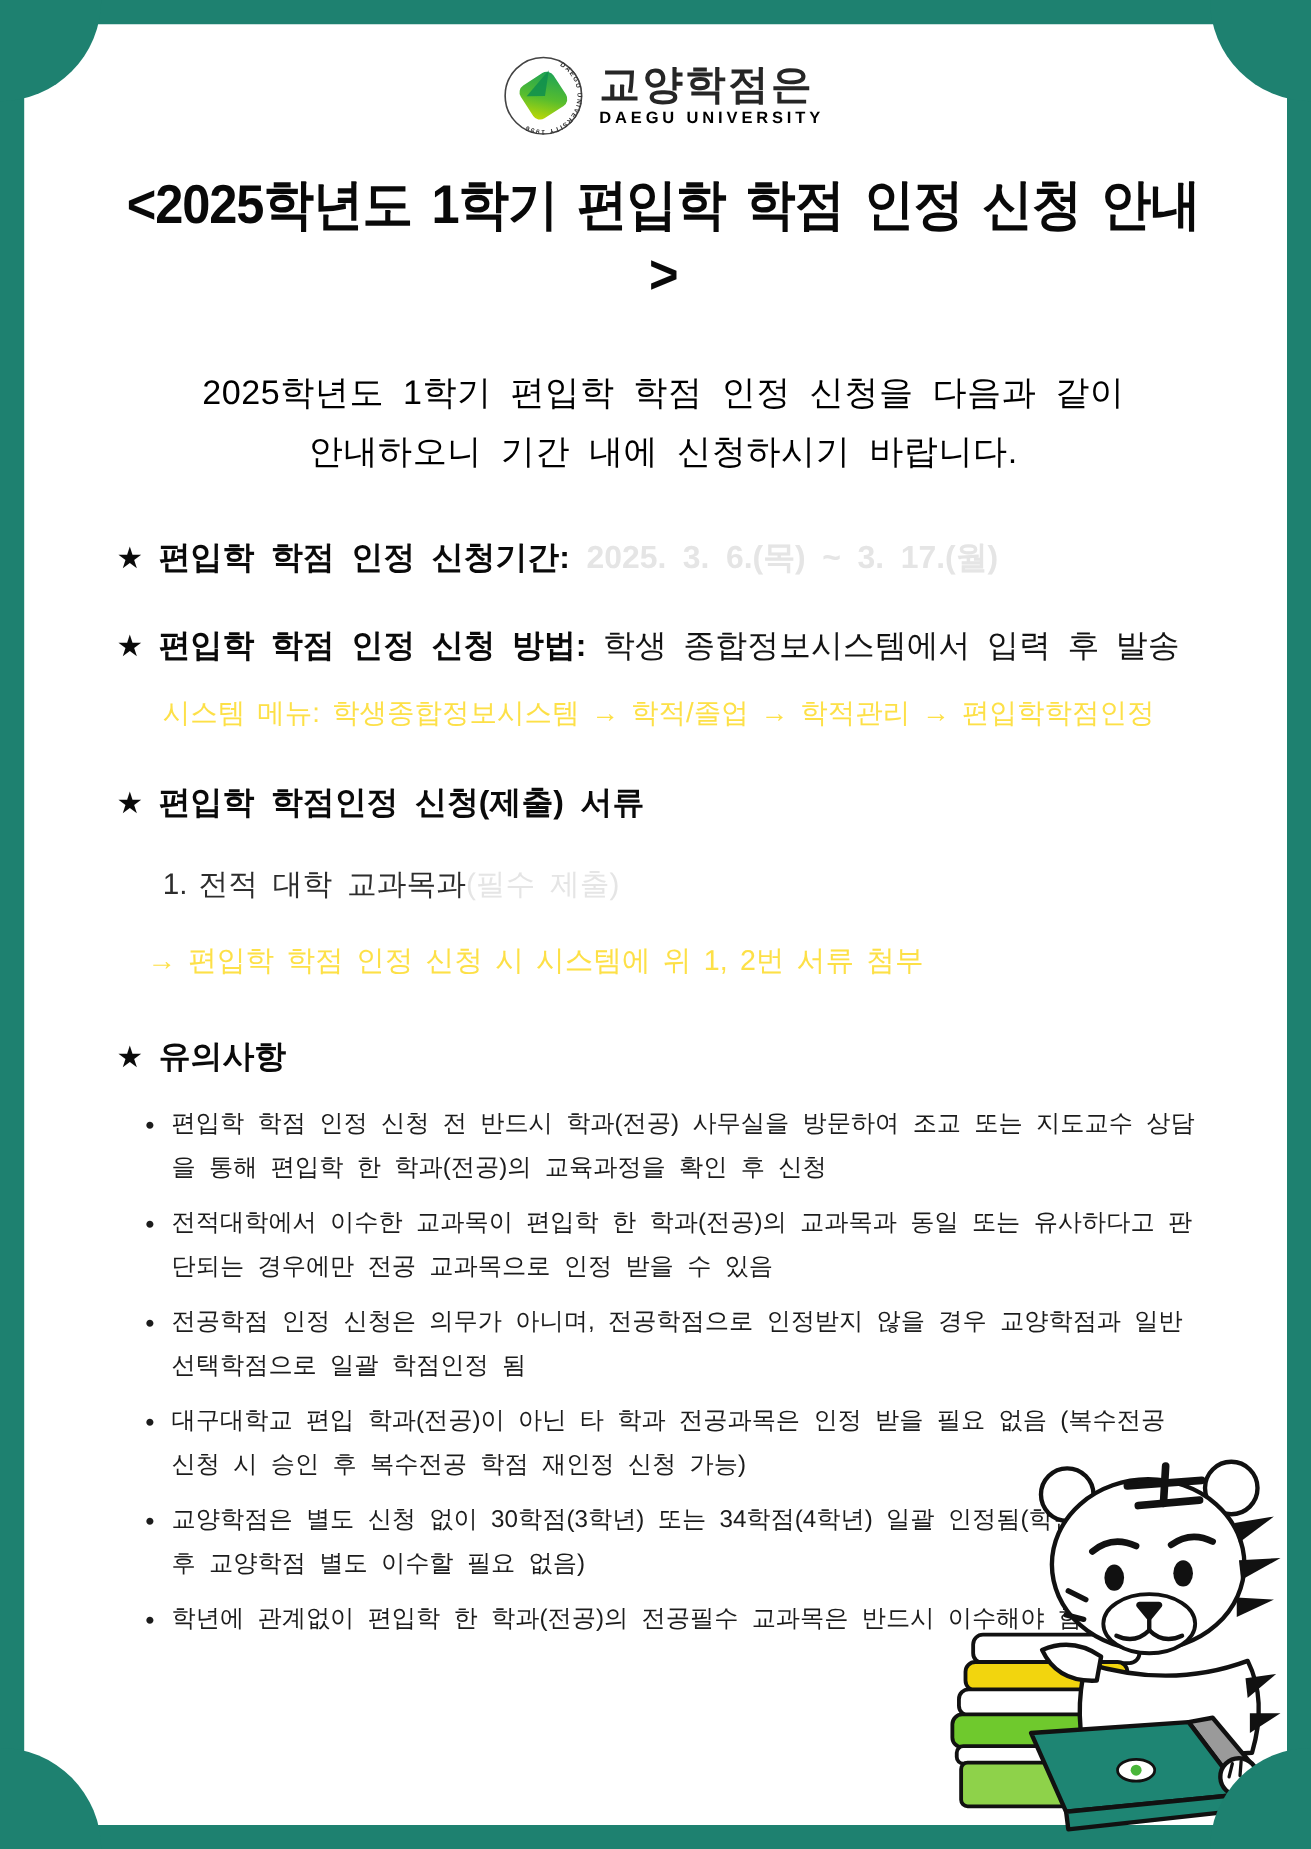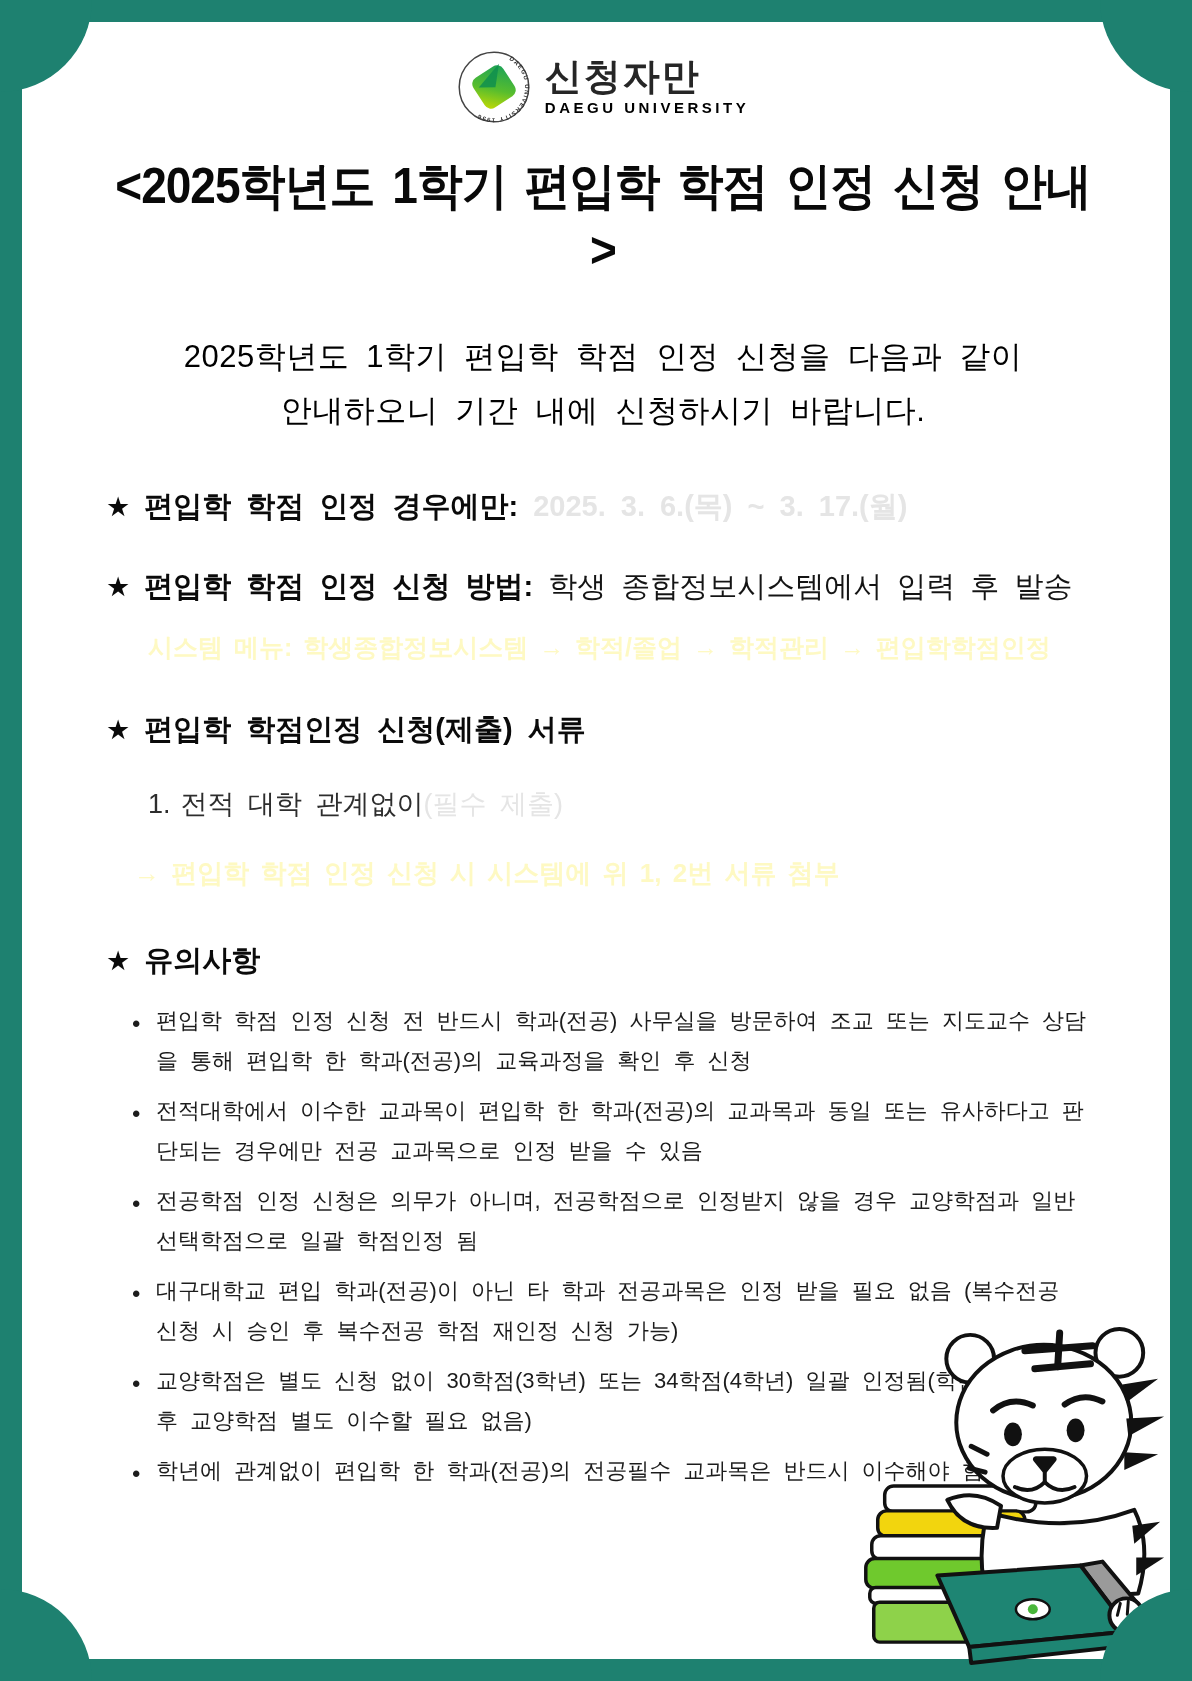--- a/index.html
+++ b/index.html
@@ -45,21 +45,21 @@
   .intro {
     margin-top:56px; text-align:center;
     font-size:31px; color:#000000; line-height:1.75; word-spacing:8px; letter-spacing:0.5px;
   }
 
   .star-line { margin-top:40px; font-size:29px; color:#0a0a0a; word-spacing:7px; }
   .star { display:inline-block; margin-right:14px; font-size:27px; }
   .star-label { font-weight:800; }
   .plain-val { font-weight:400; color:#141414; }
   .red  { color:#e5e5e5; font-weight:700; }
-  .blue { color:#fef9c3; font-weight:700; }
+  .blue { color:#fde047; font-weight:400; }
 
   .menu-line { margin-top:24px; margin-left:42px; font-size:25px; word-spacing:4px; }
 
   .doc-item { margin-top:28px; margin-left:42px; font-size:27px; color:#2d2d2d; word-spacing:6px; }
   .doc-item .num { margin-right:10px; }
   .doc-item .red { font-weight:400; }
   .attach-note { margin-top:34px; margin-left:28px; font-size:26px; word-spacing:4px; }
 
   .notes-list { margin-top:20px; list-style:none; }
   .notes-list li {
@@ -97,49 +97,49 @@
       <circle cx="50" cy="50" r="47" fill="#ffffff" stroke="#444444" stroke-width="2"></circle>
       <g transform="rotate(12 50 50)">
         <rect x="26" y="26" width="48" height="48" rx="10" transform="rotate(45 50 50)" fill="url(#diamondGrad)"></rect>
         <path d="M50,18 L30,55 L52,50 Z" fill="#0F8F4E" opacity="0.85"></path>
       </g>
       <text font-size="8.2" font-weight="700" fill="#333333" letter-spacing="1.5">
         <textPath href="#sealCircle" startOffset="8%">DAEGU UNIVERSITY 1956</textPath>
       </text>
     </svg>
     <div class="wordmark">
-      <div class="wordmark-ko">신청자만</div>
+      <div class="wordmark-ko">교양학점은</div>
       <div class="wordmark-en">DAEGU UNIVERSITY</div>
     </div>
   </div>
 
   <div class="doc-title">&lt;2025학년도 1학기 편입학 학점 인정 신청 안내&gt;</div>
 
   <div class="intro">
     <div>2025학년도 1학기 편입학 학점 인정 신청을 다음과 같이</div>
     <div>안내하오니 기간 내에 신청하시기 바랍니다.</div>
   </div>
 
   <div class="star-line" style="margin-top:48px;">
-    <span class="star">★</span><span class="star-label">편입학 학점 인정 경우에만:</span>
+    <span class="star">★</span><span class="star-label">편입학 학점 인정 신청기간:</span>
     <span class="red">2025. 3. 6.(목) ~ 3. 17.(월)</span>
   </div>
 
   <div class="star-line">
     <span class="star">★</span><span class="star-label">편입학 학점 인정 신청 방법:</span>
     <span class="plain-val">학생 종합정보시스템에서 입력 후 발송</span>
   </div>
   <div class="menu-line blue">시스템 메뉴: 학생종합정보시스템 → 학적/졸업 → 학적관리 → 편입학학점인정</div>
 
   <div class="star-line" style="margin-top:46px;">
     <span class="star">★</span><span class="star-label">편입학 학점인정 신청(제출) 서류</span>
   </div>
 
   <div class="doc-item" style="margin-top:36px;">
-    <span class="num">1.</span><span>전적 대학 관계없이</span><span class="red">(필수 제출)</span>
+    <span class="num">1.</span><span>전적 대학 교과목과</span><span class="red">(필수 제출)</span>
   </div>
   <div class="attach-note blue">→ 편입학 학점 인정 신청 시 시스템에 위 1, 2번 서류 첨부</div>
 
   <div class="star-line" style="margin-top:50px;">
     <span class="star">★</span><span class="star-label">유의사항</span>
   </div>
   <ul class="notes-list">
     <li>편입학 학점 인정 신청 전 반드시 학과(전공) 사무실을 방문하여 조교 또는 지도교수 상담을 통해 편입학 한 학과(전공)의 교육과정을 확인 후 신청</li>
     <li>전적대학에서 이수한 교과목이 편입학 한 학과(전공)의 교과목과 동일 또는 유사하다고 판단되는 경우에만 전공 교과목으로 인정 받을 수 있음</li>
     <li>전공학점 인정 신청은 의무가 아니며, 전공학점으로 인정받지 않을 경우 교양학점과 일반선택학점으로 일괄 학점인정 됨</li>

